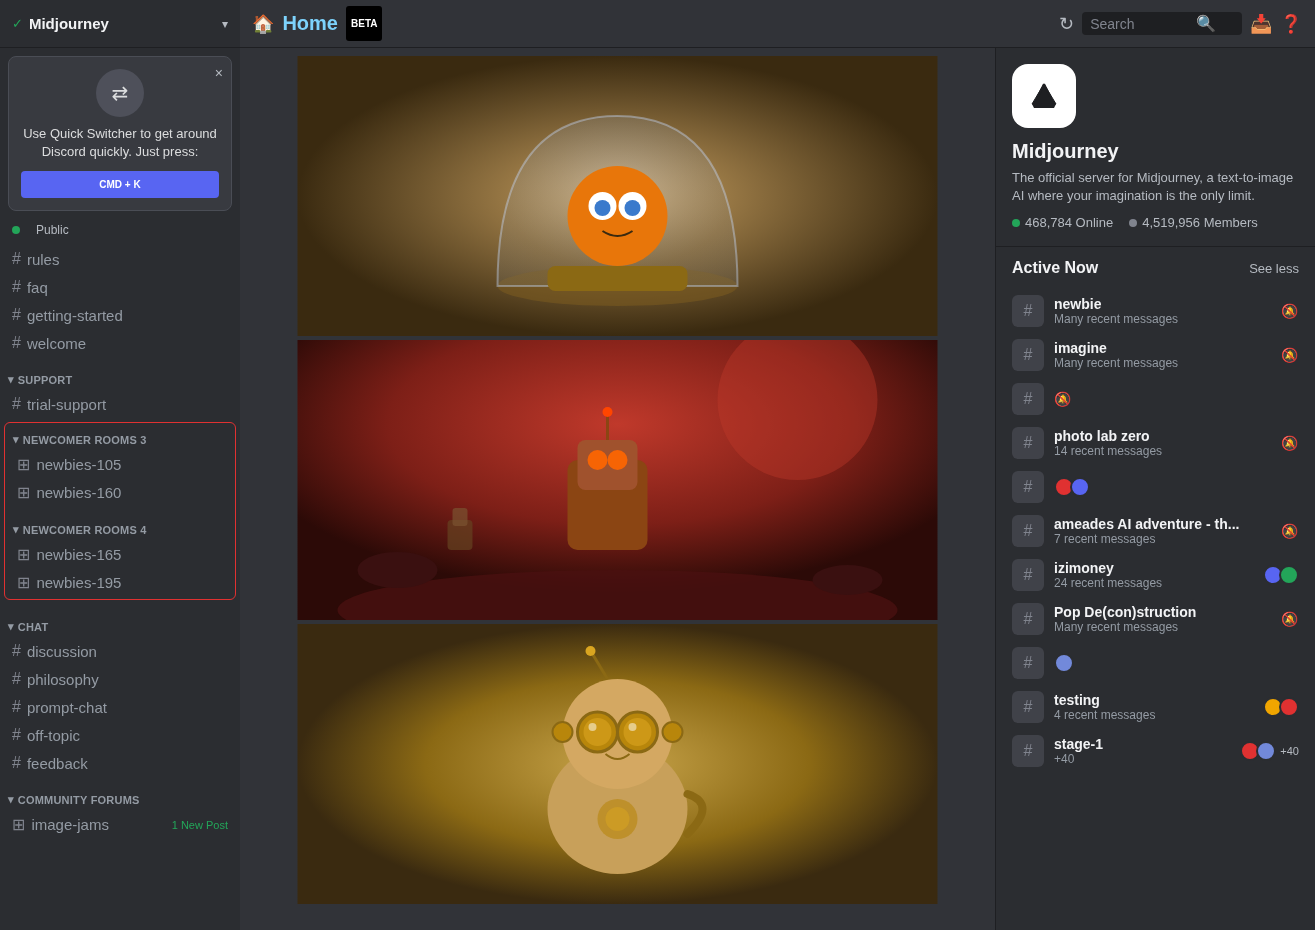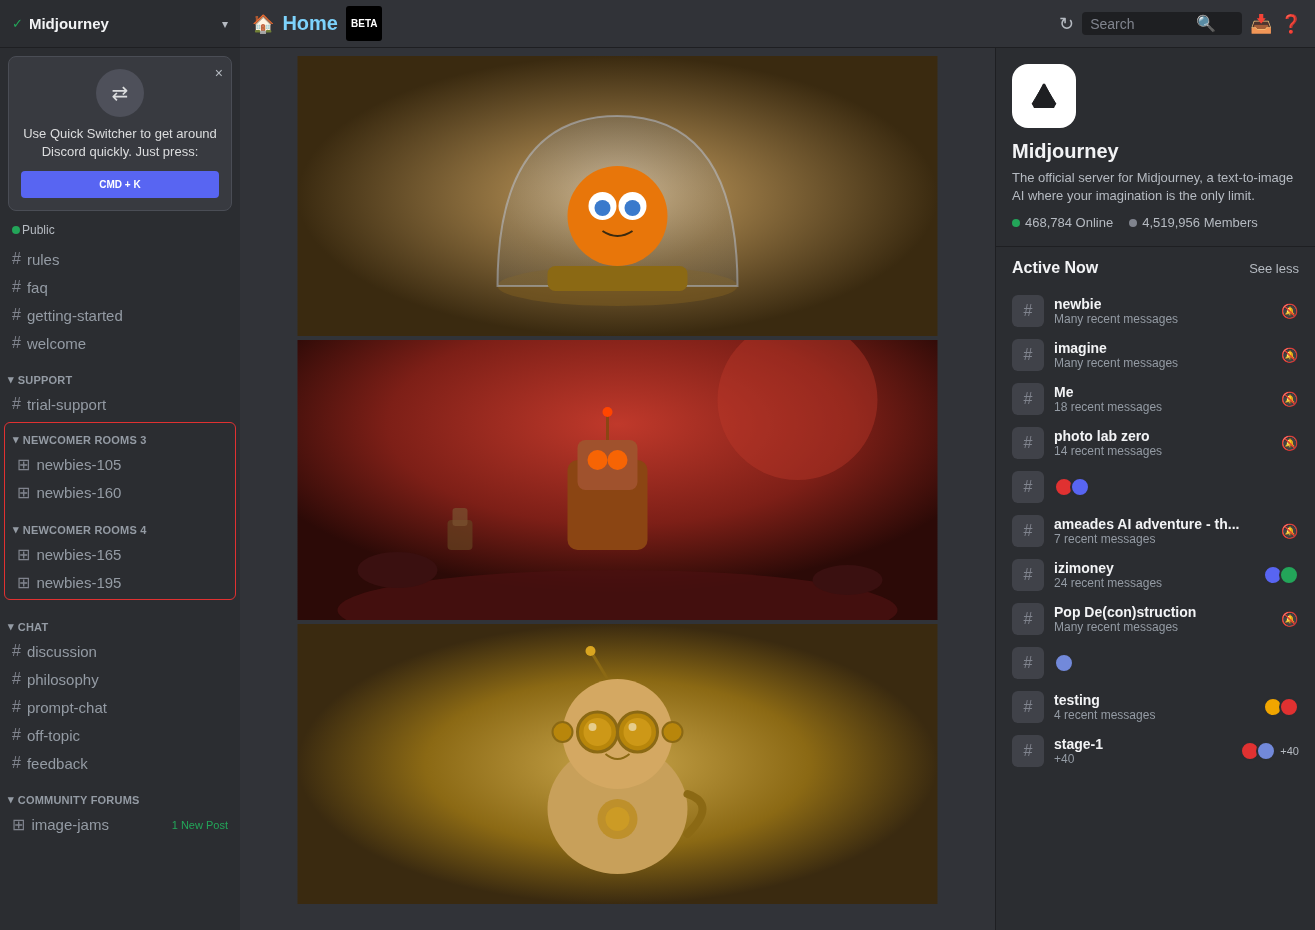--- a/index.html
+++ b/index.html
@@ -31,21 +31,21 @@
     .sidebar::-webkit-scrollbar-thumb { background: #1e1f22; border-radius: 2px; }
 
     
     .quick-switcher { background: #383a40; border-radius: 8px; margin: 8px; padding: 12px; position: relative; border: 1px solid #4a4d55; }
     .qs-close { position: absolute; top: 8px; right: 8px; color: #b5bac1; cursor: pointer; font-size: 14px; }
     .qs-icon { width: 48px; height: 48px; background: #4e505a; border-radius: 50%; display: flex; align-items: center; justify-content: center; margin: 0 auto 8px; font-size: 20px; color: #dcddde; position: relative; }
     .qs-text { font-size: 13px; color: #dcddde; text-align: center; line-height: 1.4; margin-bottom: 10px; }
     .qs-btn { background: #5865f2; color: #ffffff; border: none; border-radius: 4px; padding: 8px 16px; font-size: 10px; font-weight: 600; cursor: pointer; width: 100%; }
 
     
-    .public-badge { display: flex; align-items: center; gap: 2px; padding: 4px 12px 8px; }
+    .public-badge { display: flex; align-items: center; gap: 16px; padding: 4px 12px 8px; }
     .public-dot { width: 8px; height: 8px; border-radius: 50%; background: #23a559; }
     .public-text { font-size: 12px; color: #b5bac1; }
 
     
     .category { padding: 16px 8px 4px 8px; font-size: 11px; font-weight: 700; color: #949ba4; text-transform: uppercase; letter-spacing: 0.02em; cursor: pointer; display: flex; align-items: center; gap: 4px; }
 
     
     .channel-item { display: flex; align-items: center; padding: 4px 8px; margin: 1px 4px; border-radius: 4px; cursor: pointer; color: #949ba4; font-size: 15px; gap: 6px; }
     .channel-icon { font-size: 16px; color: #80848e; flex-shrink: 0; }
     .channel-name { font-size: 15px; flex: 1; }
@@ -374,24 +374,20 @@
           <div class="active-avatar-hash">#</div>
           <div class="active-info">
             <div class="active-name">imagine</div>
             <div class="active-messages">Many recent messages</div>
           </div>
           <span class="active-icon">🔕</span>
         </div>
 
         <div class="active-item">
           <div class="active-avatar-hash">#</div>
-          <div class="active-info">
-            <div class="active-name">Me</div>
-            <div class="active-messages">18 recent messages</div>
-          </div>
           <span class="active-icon">🔕</span>
         </div>
 
         <div class="active-item">
           <div class="active-avatar-hash">#</div>
           <div class="active-info">
             <div class="active-name">photo lab zero</div>
             <div class="active-messages">14 recent messages</div>
           </div>
           <span class="active-icon">🔕</span>

